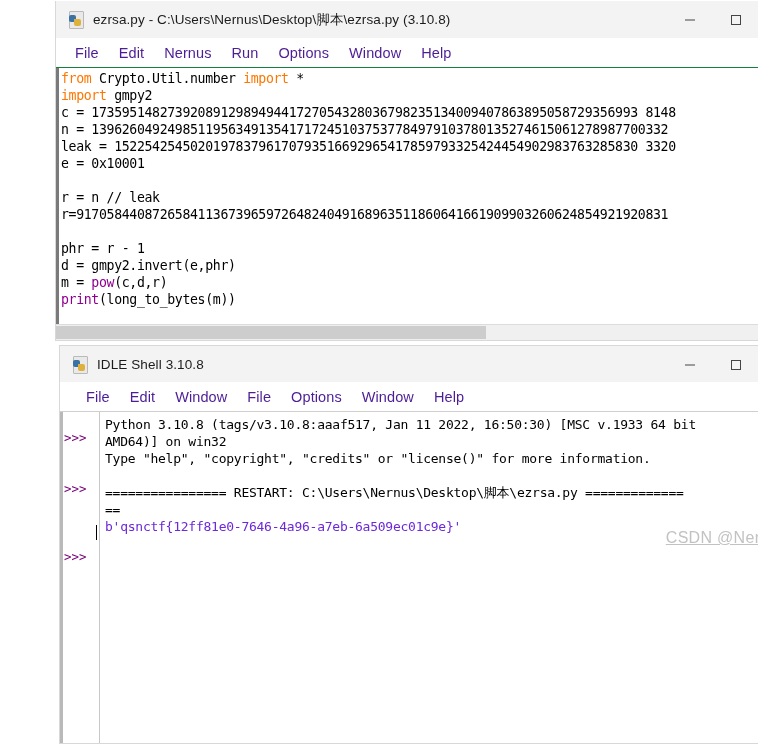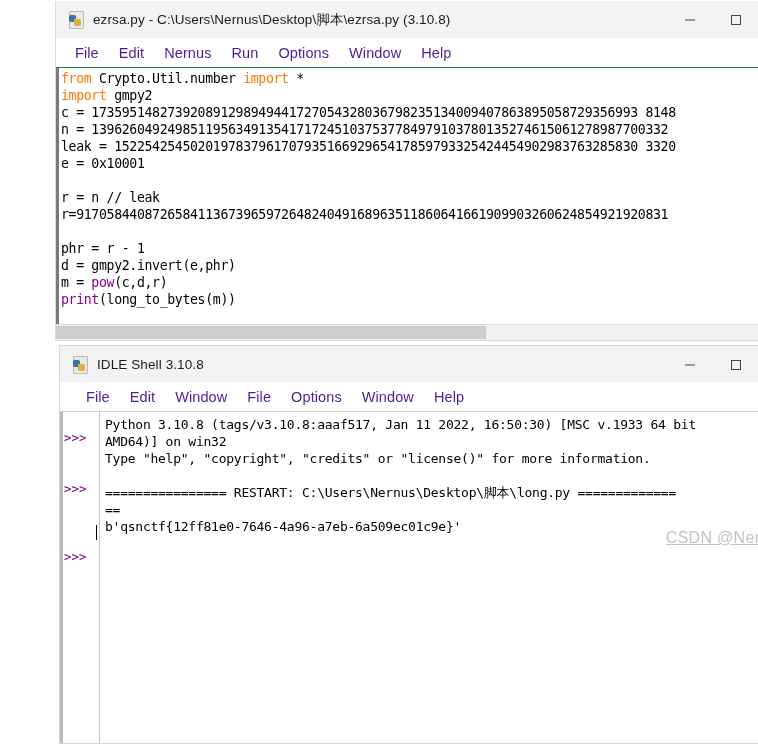--- a/index.html
+++ b/index.html
@@ -257,21 +257,21 @@
     top: 4px;
     right: 2px;
     margin: 0;
     font-family: "DejaVu Sans Mono", "Liberation Mono", monospace;
     font-size: 13px;
     line-height: 17px;
     color: #000000;
     white-space: pre;
     letter-spacing: -0.25px;
   }
-  .blue { color: #000000; }
+  .blue { color: #6d28d9; }
   .cursor-caret {
     position: absolute;
     left: 48px;
     top: 525px;
     width: 1px;
     height: 15px;
     background: #000000;
   }
 
   .watermark {
@@ -406,21 +406,21 @@
 &gt;&gt;&gt;
 
 
 
 &gt;&gt;&gt;</pre>
       <div class="sep-line"></div>
       <pre class="shell-pre" id="shell-pre"><span>Python 3.10.8 (tags/v3.10.8:aaaf517, Jan 11 2022, 16:50:30) [MSC v.1933 64 bit</span>
 <span>AMD64)] on win32</span>
 <span>Type "help", "copyright", "credits" or "license()" for more information.</span>
 <span></span>
-<span>================ RESTART: C:\Users\Nernus\Desktop\脚本\long.py =============</span>
+<span>================ RESTART: C:\Users\Nernus\Desktop\脚本\ezrsa.py =============</span>
 <span>==</span>
 <span class="blue">b'qsnctf{12ff81e0-7646-4a96-a7eb-6a509ec01c9e}'</span></pre>
     </div>
   </div>
 
   <div class="cursor-caret"></div>
 
   <div class="watermark">CSDN @Nernus</div>
 </div>
 

